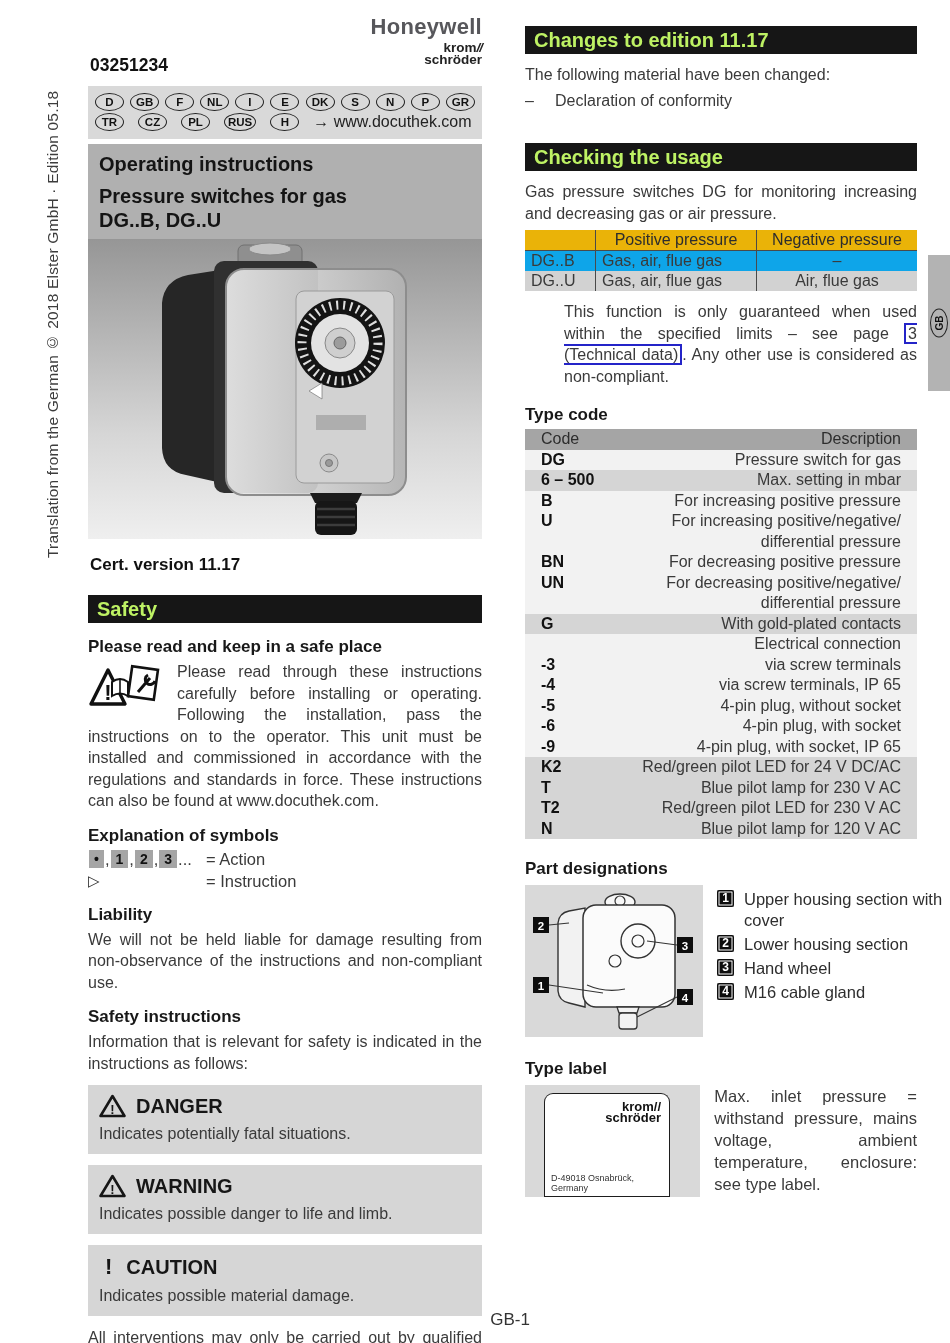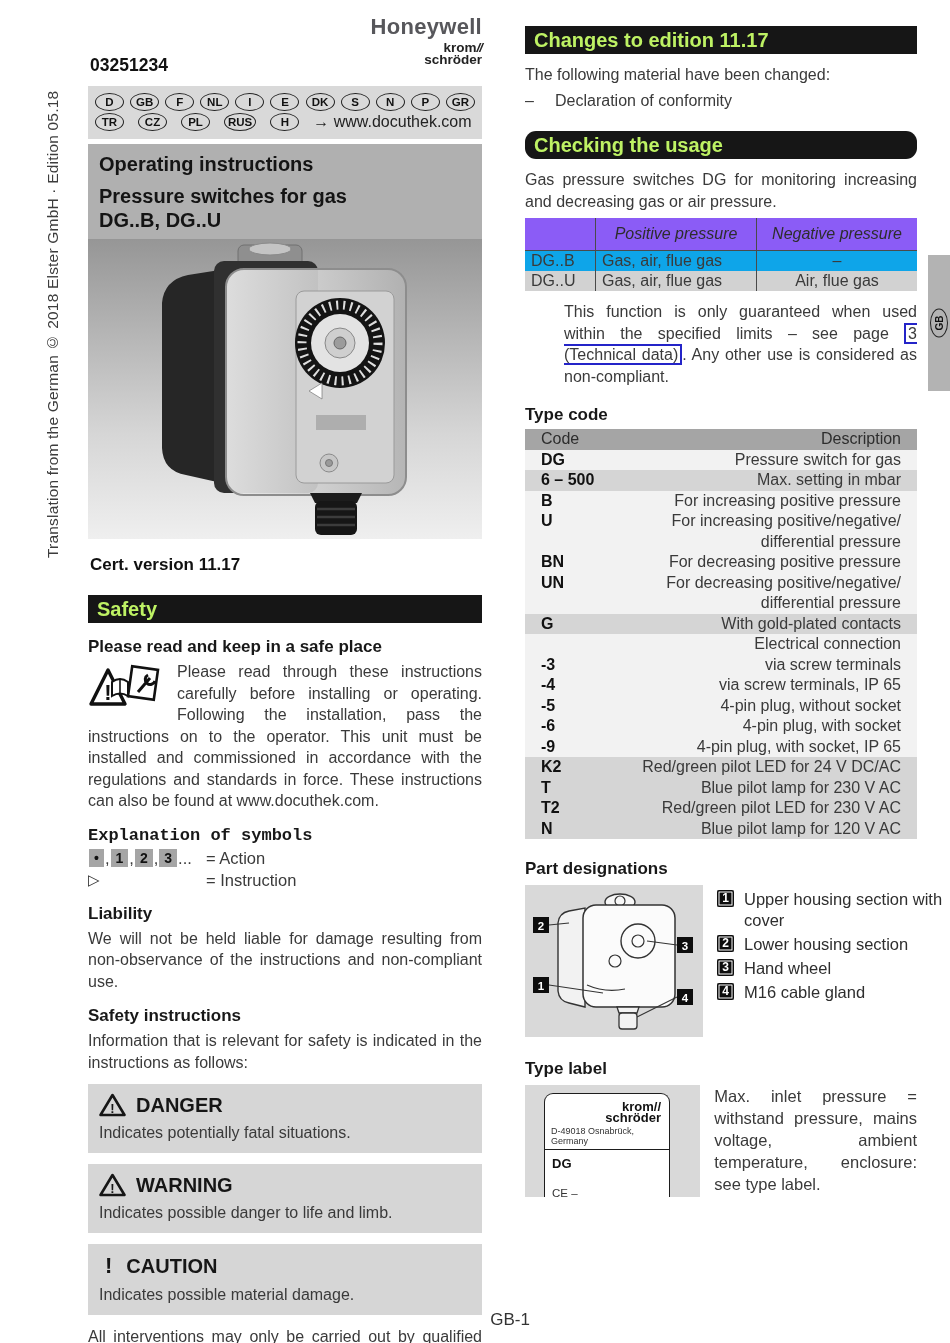--- a/index.html
+++ b/index.html
@@ -53,22 +53,22 @@
   .warn-title{display:flex;align-items:center;gap:10px;font-size:20px;
     font-weight:bold;color:#161616;}
   .warn-excl{font-size:22px;font-weight:bold;margin:0 4px 0 6px;}
   .warn-text{font-size:16px;color:#3a3a3a;margin-top:7px;}
   
   .dash-item{display:flex;font-size:16px;line-height:21.5px;}
   .dash-item .d{width:30px;}
   
   table{border-collapse:collapse;width:100%;}
   .usage-tbl{font-size:16px;margin:6px 0 2px;}
-  .usage-tbl th{background:#8b5cf6;font-weight:normal;color:#2d2d2d;
-    text-align:center;padding:7px 4px;border-bottom:1.5px solid #4a4a4a;font-style:italic;}
+  .usage-tbl th{background:#eab308;font-weight:normal;color:#2d2d2d;
+    text-align:center;padding:1px 4px;border-bottom:1.5px solid #4a4a4a;}
   .usage-tbl td{padding:1px 6px;}
   .usage-tbl .c2,.usage-tbl .h2{border-left:1.5px solid #4a4a4a;}
   .usage-tbl .c3,.usage-tbl .h3{border-left:1.5px solid #4a4a4a;}
   .usage-tbl tr.r1 td{background:#0ea5e9;}
   .usage-tbl tr.r2 td{background:#d2d2d2;}
   .usage-tbl .c1{width:58px;}
   .usage-tbl .c3{text-align:center;width:148px;}
   .link-box{border:2px solid #2424c8;padding:0 2px;}
   
   .type-tbl{font-size:16px;margin-top:4px;}
@@ -87,21 +87,21 @@
     font-size:12px;font-weight:bold;display:inline-flex;align-items:center;
     justify-content:center;border-radius:2px;margin-top:1px;box-shadow:inset 0 0 0 1.5px #0d0d0d, inset 0 0 0 2.5px #fff;}
   .leg-label{width:205px;}
   
   .tlabel-wrap{display:flex;gap:14px;margin-top:6px;}
   .tlabel-box{background:#d9d9d9;width:178px;height:112px;position:relative;overflow:hidden;}
   .tlabel{position:absolute;left:19px;top:8px;width:126px;height:120px;background:#fff;
     border:1.6px solid #1d1d1d;border-bottom:none;border-radius:9px 9px 0 0;box-sizing:border-box;}
   .tlabel .lkrom{font-size:13px;font-weight:bold;color:#111;text-align:right;
     line-height:11px;padding:7px 8px 0 0;}
-  .tlabel .laddr{font-size:9px;color:#333;padding:3px 4px 3px 6px;border-bottom:1.4px solid #1d1d1d;}
+  .tlabel .laddr{font-size:9px;color:#333;padding:3px 4px 3px 6px;border-bottom:1.4px solid #1d1d1d;margin-top:47px;}
   .tlabel .lmodel{font-size:13px;font-weight:bold;color:#111;padding:6px 0 0 7px;}
   .tlabel .lce{font-size:11.5px;color:#333;padding:16px 0 0 7px;}
   .tlabel-text{width:206px;font-size:16.5px;line-height:22px;text-align:justify;color:#3a3a3a;}
   
   .gb-tab{position:absolute;right:0;top:255px;width:22px;height:136px;background:#b3b3b3;}
   .gb-oval{position:absolute;left:50%;top:50%;transform:translate(-50%,-50%) rotate(-90deg);
     border:1.6px solid #222;border-radius:50%;width:27px;height:16px;
     display:flex;align-items:center;justify-content:center;font-size:10px;font-weight:bold;color:#111;}
   .footer{position:absolute;left:450px;top:1310px;width:120px;text-align:center;
     font-size:17px;color:#333;}
@@ -202,21 +202,21 @@
         <path d="M20 6 L37 40 H3 Z" fill="#fff" stroke="#111" stroke-width="3.4" stroke-linejoin="round"></path>
         <text x="20" y="36" font-size="22" font-weight="bold" fill="#111" text-anchor="middle">!</text>
         <path d="M24 18 q8 -6 16 0 v14 q-8 -5 -16 0 Z" fill="#fff" stroke="#111" stroke-width="2"></path>
         <line x1="32" y1="16" x2="32" y2="31" stroke="#111" stroke-width="1.6"></line>
         <rect x="42" y="4" width="26" height="30" fill="#fff" stroke="#111" stroke-width="2.6" transform="rotate(8 55 19)"></rect>
         <path d="M50 28 l12 -14 m-2 -3 a5 5 0 1 0 7 6" fill="none" stroke="#111" stroke-width="3"></path>
       </svg>
       <span>Please read through these instructions carefully before installing or operating. Following the installation, pass the instructions on to the operator. This unit must be installed and commissioned in accordance with the regulations and standards in force. These instructions can also be found at www.docuthek.com.</span>
     </p>
 
-    <div class="subhead" style="clear:both;font-family:Liberation Mono, monospace;">Explanation of symbols</div>
+    <div class="subhead" style="clear:both;">Explanation of symbols</div>
     <div class="sym-line">
       <span class="sym-left">
         <span class="graybox">•</span>
           <span>,</span>
         <span class="graybox">1</span>
           <span>,</span>
         <span class="graybox">2</span>
           <span>,</span>
         <span class="graybox">3</span>
         <span>...</span>
@@ -272,21 +272,21 @@
 
   <div class="col-right">
 
     <div class="banner">Changes to edition 11.17</div>
     <p class="body">The following material have been changed:</p>
     <div class="dash-item">
       <span class="d">–</span>
       <span>Declaration of conformity</span>
     </div>
 
-    <div class="banner" style="margin-top:20px;border-radius:11px;">Checking the usage</div>
+    <div class="banner" style="margin-top:32px;">Checking the usage</div>
     <p class="body">Gas pressure switches DG for monitoring increasing and decreasing gas or air pressure.</p>
 
     <table class="usage-tbl">
       <tbody>
           <tr>
         <th class="h1"></th>
         <th class="h2">Positive pressure</th>
         <th class="h3">Negative pressure</th>
       </tr>
       <tr class="r1">

